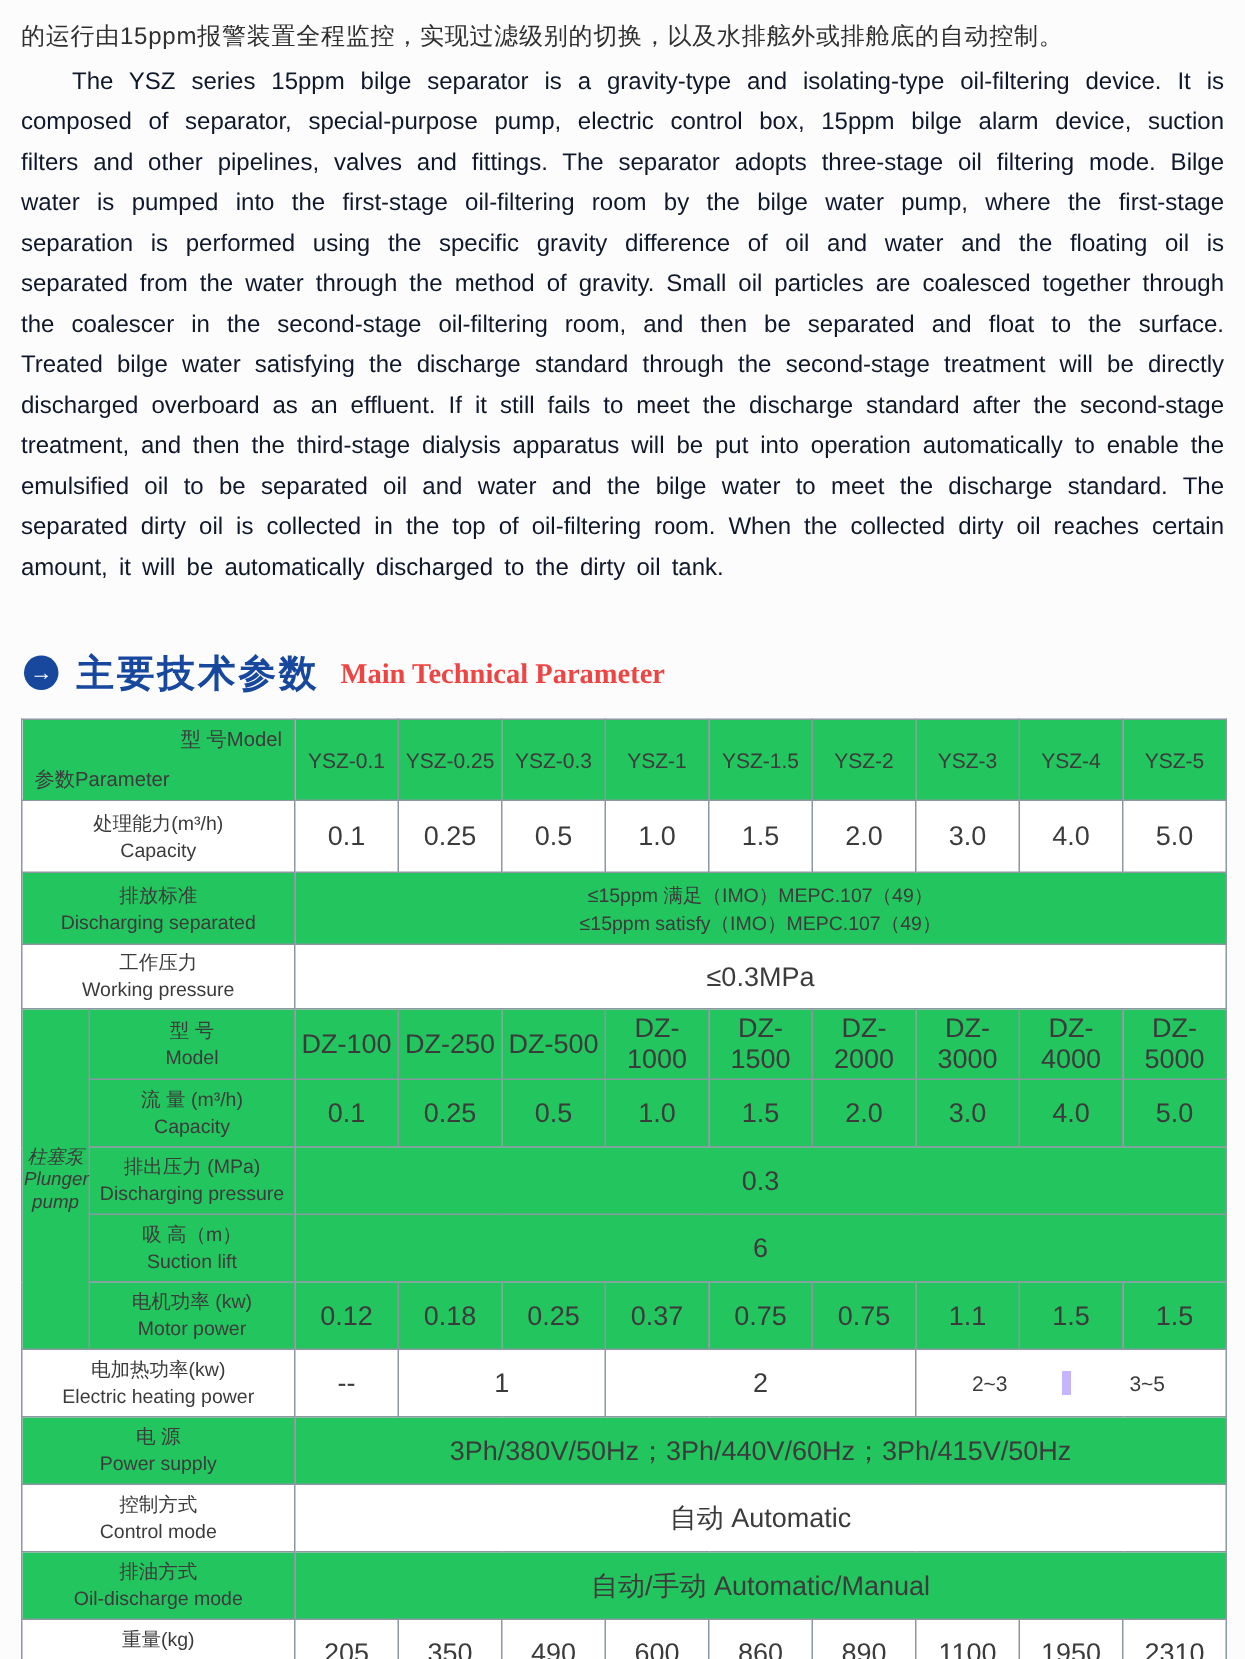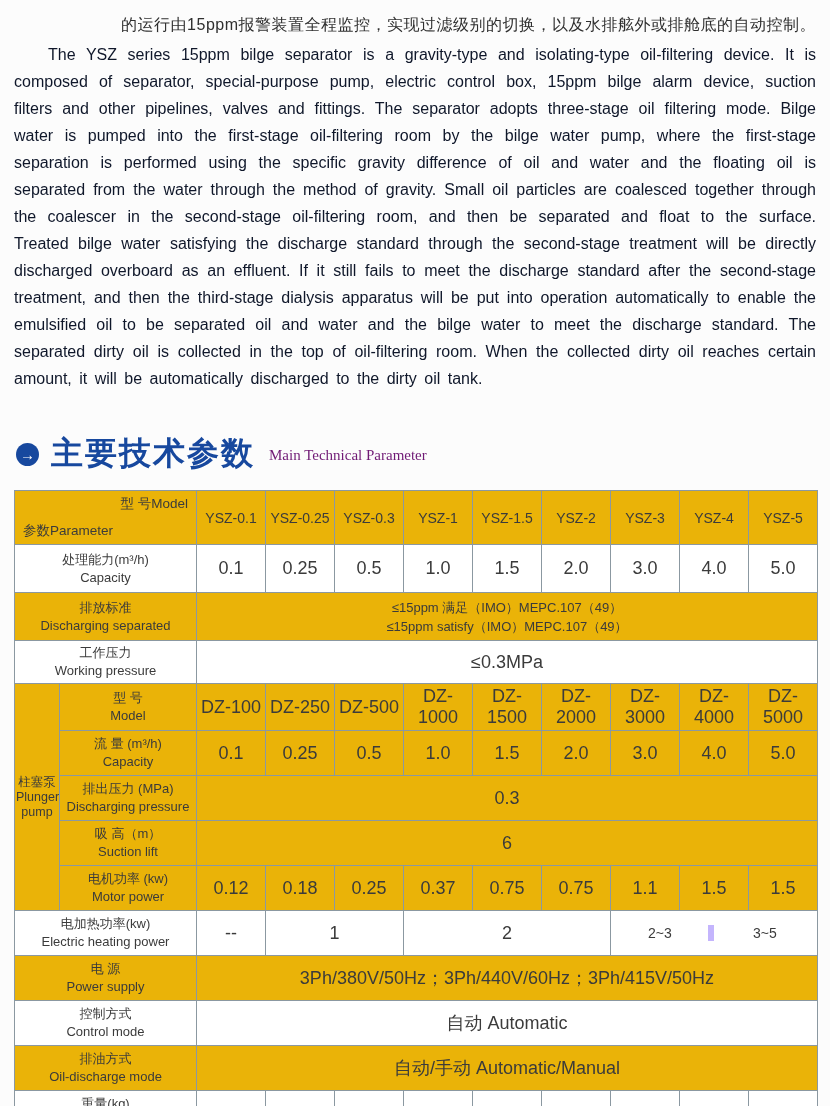--- a/index.html
+++ b/index.html
@@ -10,80 +10,79 @@
     color:#3c3c3c;
     overflow:hidden;
   }
   .page{width:830px;height:1106px;background:#fcfcfc;}
 
   
   .intro-zh{
     margin:12px 14px 0 14px;
     font-size:16px;line-height:26px;color:#2f2f2f;
     letter-spacing:.5px;
-    text-align:right;
   }
   .intro-en{
     margin:3px 14px 0 14px;
     font-size:16px;line-height:27px;color:#0f172a;
     text-align:justify;text-indent:34px;
     word-spacing:3px;
   }
 
   
   .heading{
     margin:40px 0 0 16px;
     display:flex;align-items:center;gap:12px;
   }
   .h-icon{
     width:23px;height:23px;border-radius:50%;
     background:#17489e;color:#fff;
     display:flex;align-items:center;justify-content:center;
     font-size:15px;font-weight:bold;flex:0 0 auto;
   }
   .h-zh{
-    font-size:32px;font-weight:bold;color:#17489e;
+    font-size:25px;font-weight:bold;color:#17489e;
     letter-spacing:2px;
   }
   .h-en{
     font-family:"Liberation Serif","DejaVu Serif",serif;
-    font-size:15px;font-weight:normal;color:#701a75;
+    font-size:19px;font-weight:bold;color:#ef4444;
     margin-left:2px;margin-top:3px;
   }
 
   
   table.params{
     margin:14px 14px 0 14px;
     border-collapse:collapse;table-layout:fixed;
     width:802px;
     font-size:13px;color:#3b3b3b;
   }
   table.params td{
     border:1px solid #8b98a1;
     text-align:center;vertical-align:middle;
     padding:2px 1px;
     background:#fff;
     height:41px;
   }
-  tr.blue td{background:#eab308;}
+  tr.blue td{background:#22c55e;}
   td.corner{
     background:#fff linear-gradient(to bottom right,
       transparent calc(50% - 0.7px),
       #8b98a1 calc(50% - 0.7px),
       #8b98a1 calc(50% + 0.7px),
       transparent calc(50% + 0.7px));
     position:relative;height:49px;
   }
   .c-top{position:absolute;top:4px;right:8px;font-size:13.5px;}
   .c-bot{position:absolute;bottom:4px;left:8px;font-size:13.5px;}
   .lbl span{display:block;line-height:18px;}
   td.model-h{font-size:14px;}
   td.val{font-size:18px;}
   td.group{font-size:12.5px;line-height:15px;padding:0;}
-  .group span{display:block;}
+  .group span{display:block;font-style:italic;}
   tr.h53 td{height:49px;}
   tr.h47 td{height:43px;}
   tr.h42 td{height:38px;}
   tr.h39 td{height:35px;}
   tr.h44 td{height:40px;}
   td.split-td{padding:0;}
   .split{display:flex;align-items:center;height:100%;min-height:40px;}
   .split .half{flex:1;display:flex;align-items:center;justify-content:center;font-size:14px;}
   .split .half.r{flex:1.07;border-left:6px solid #c4b5fd;}
   .two-line span{display:block;line-height:19px;}

